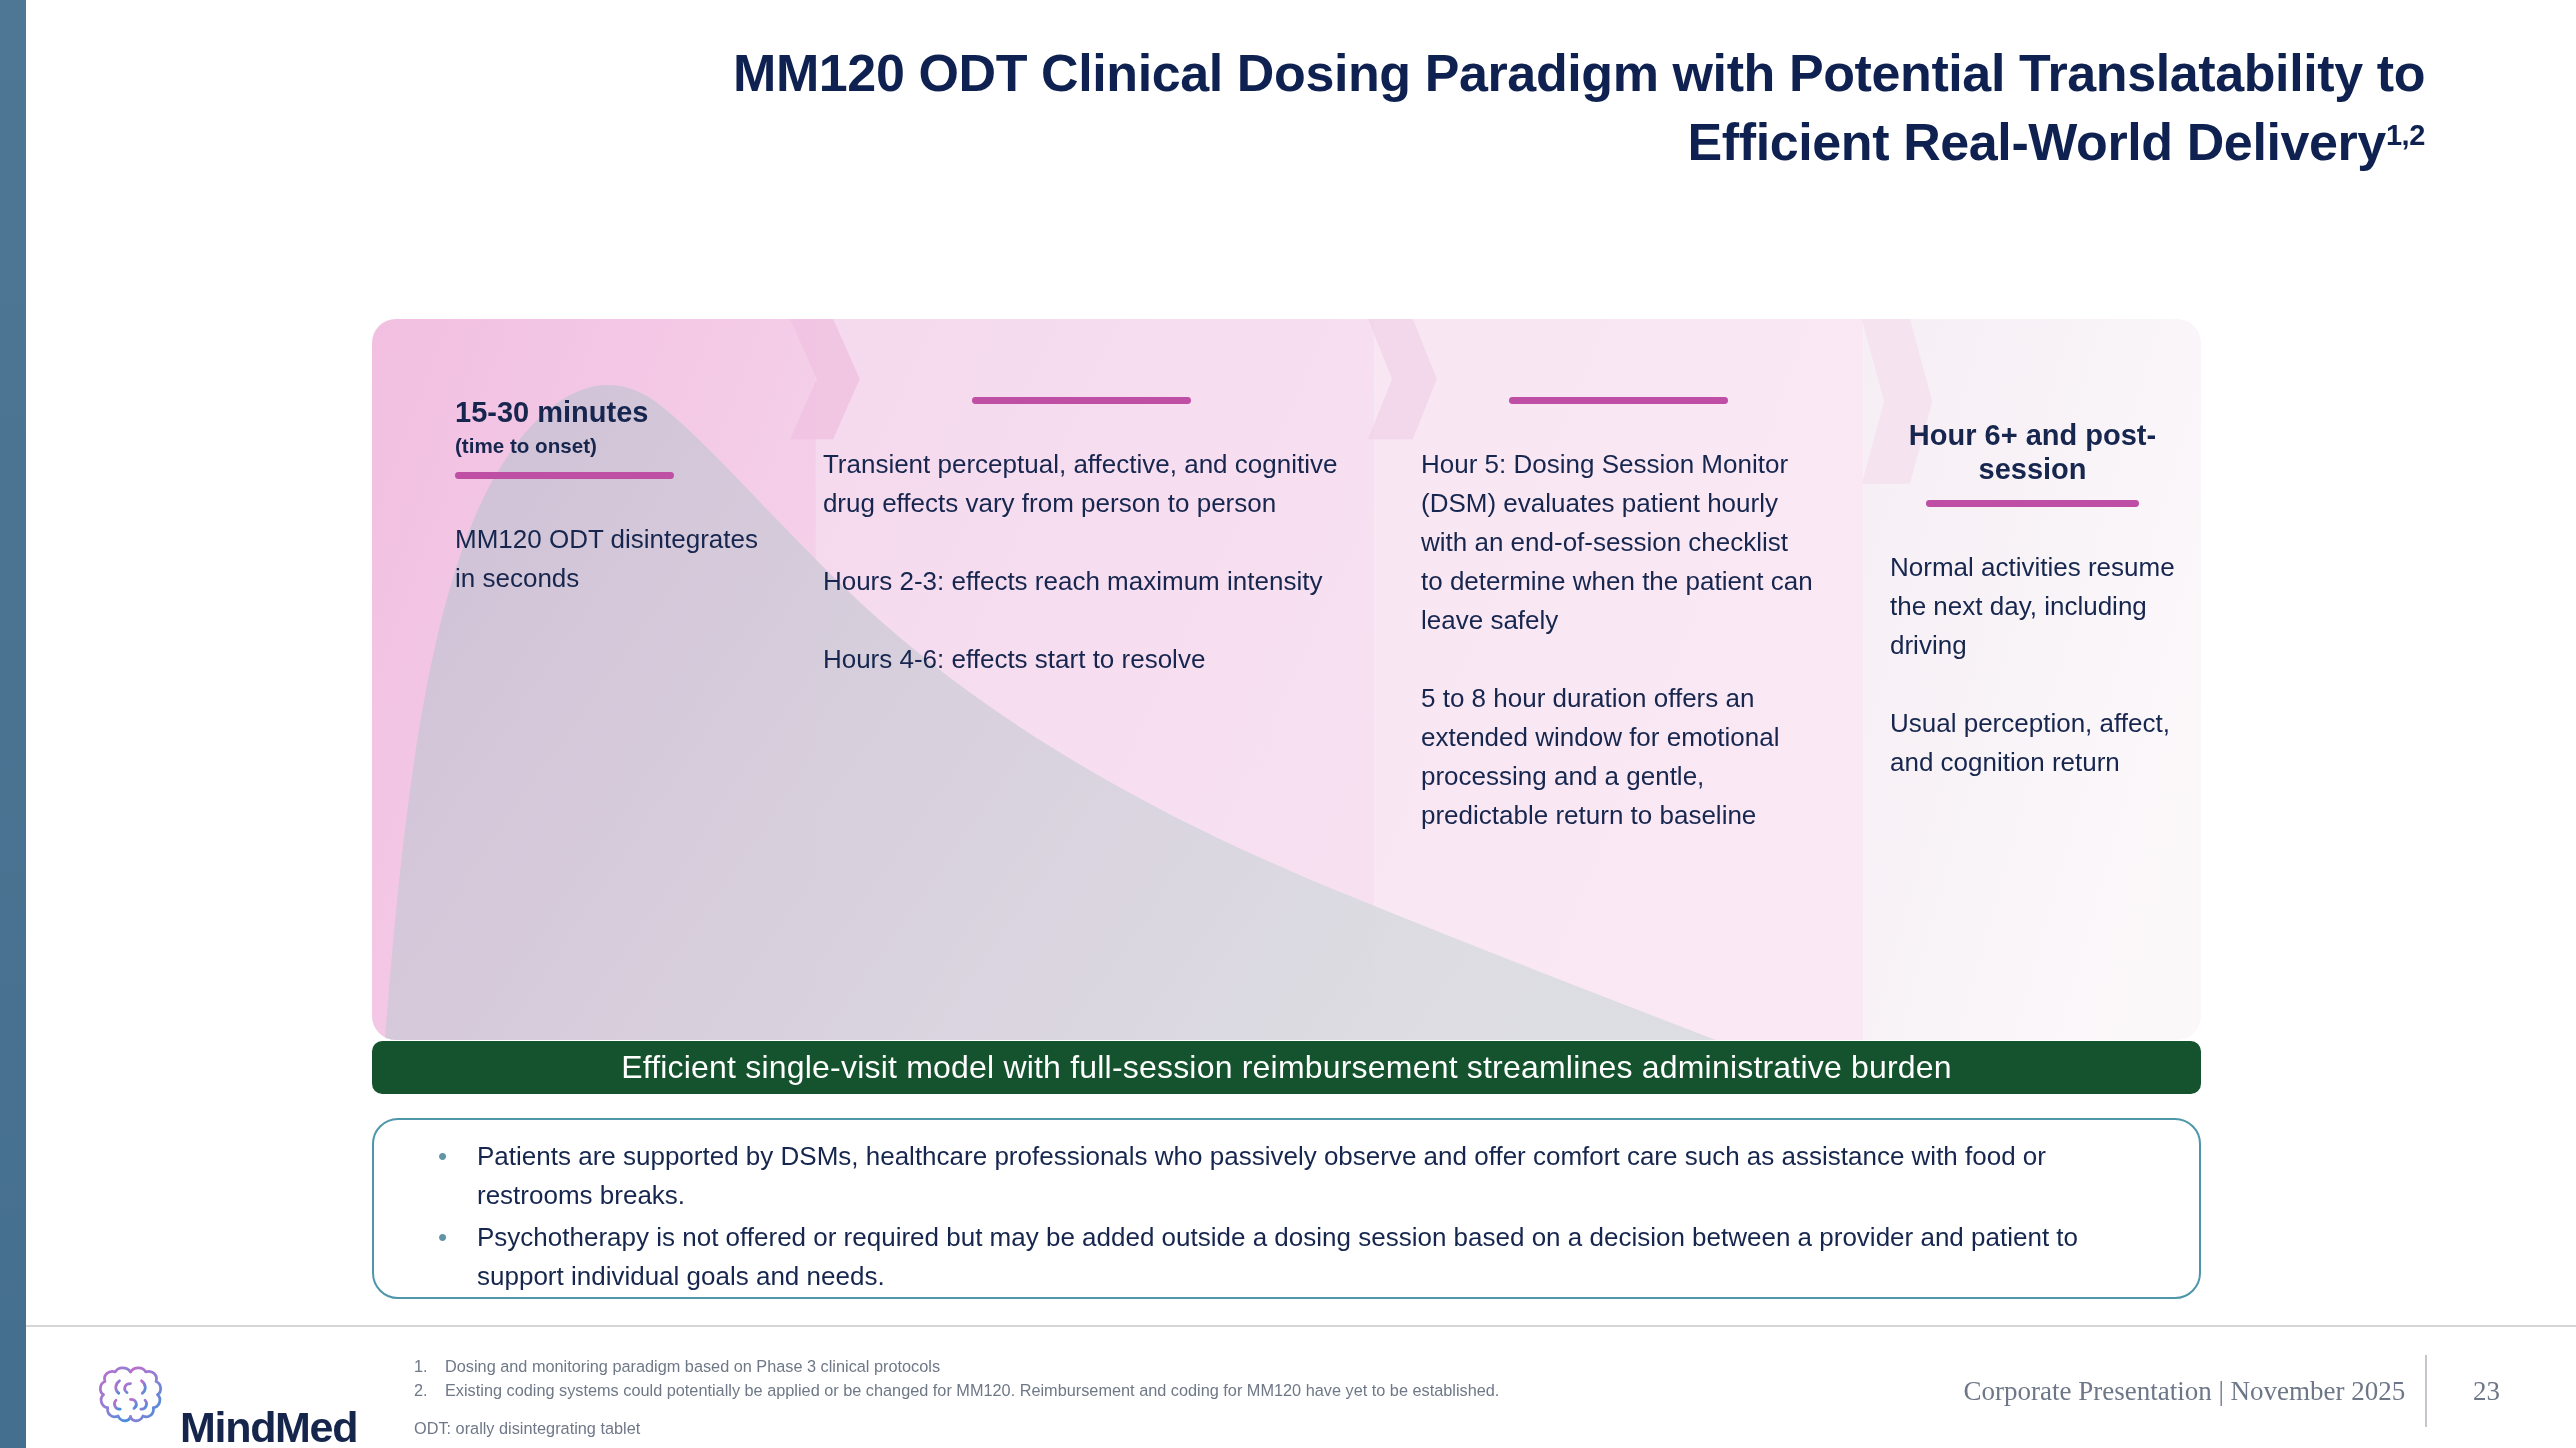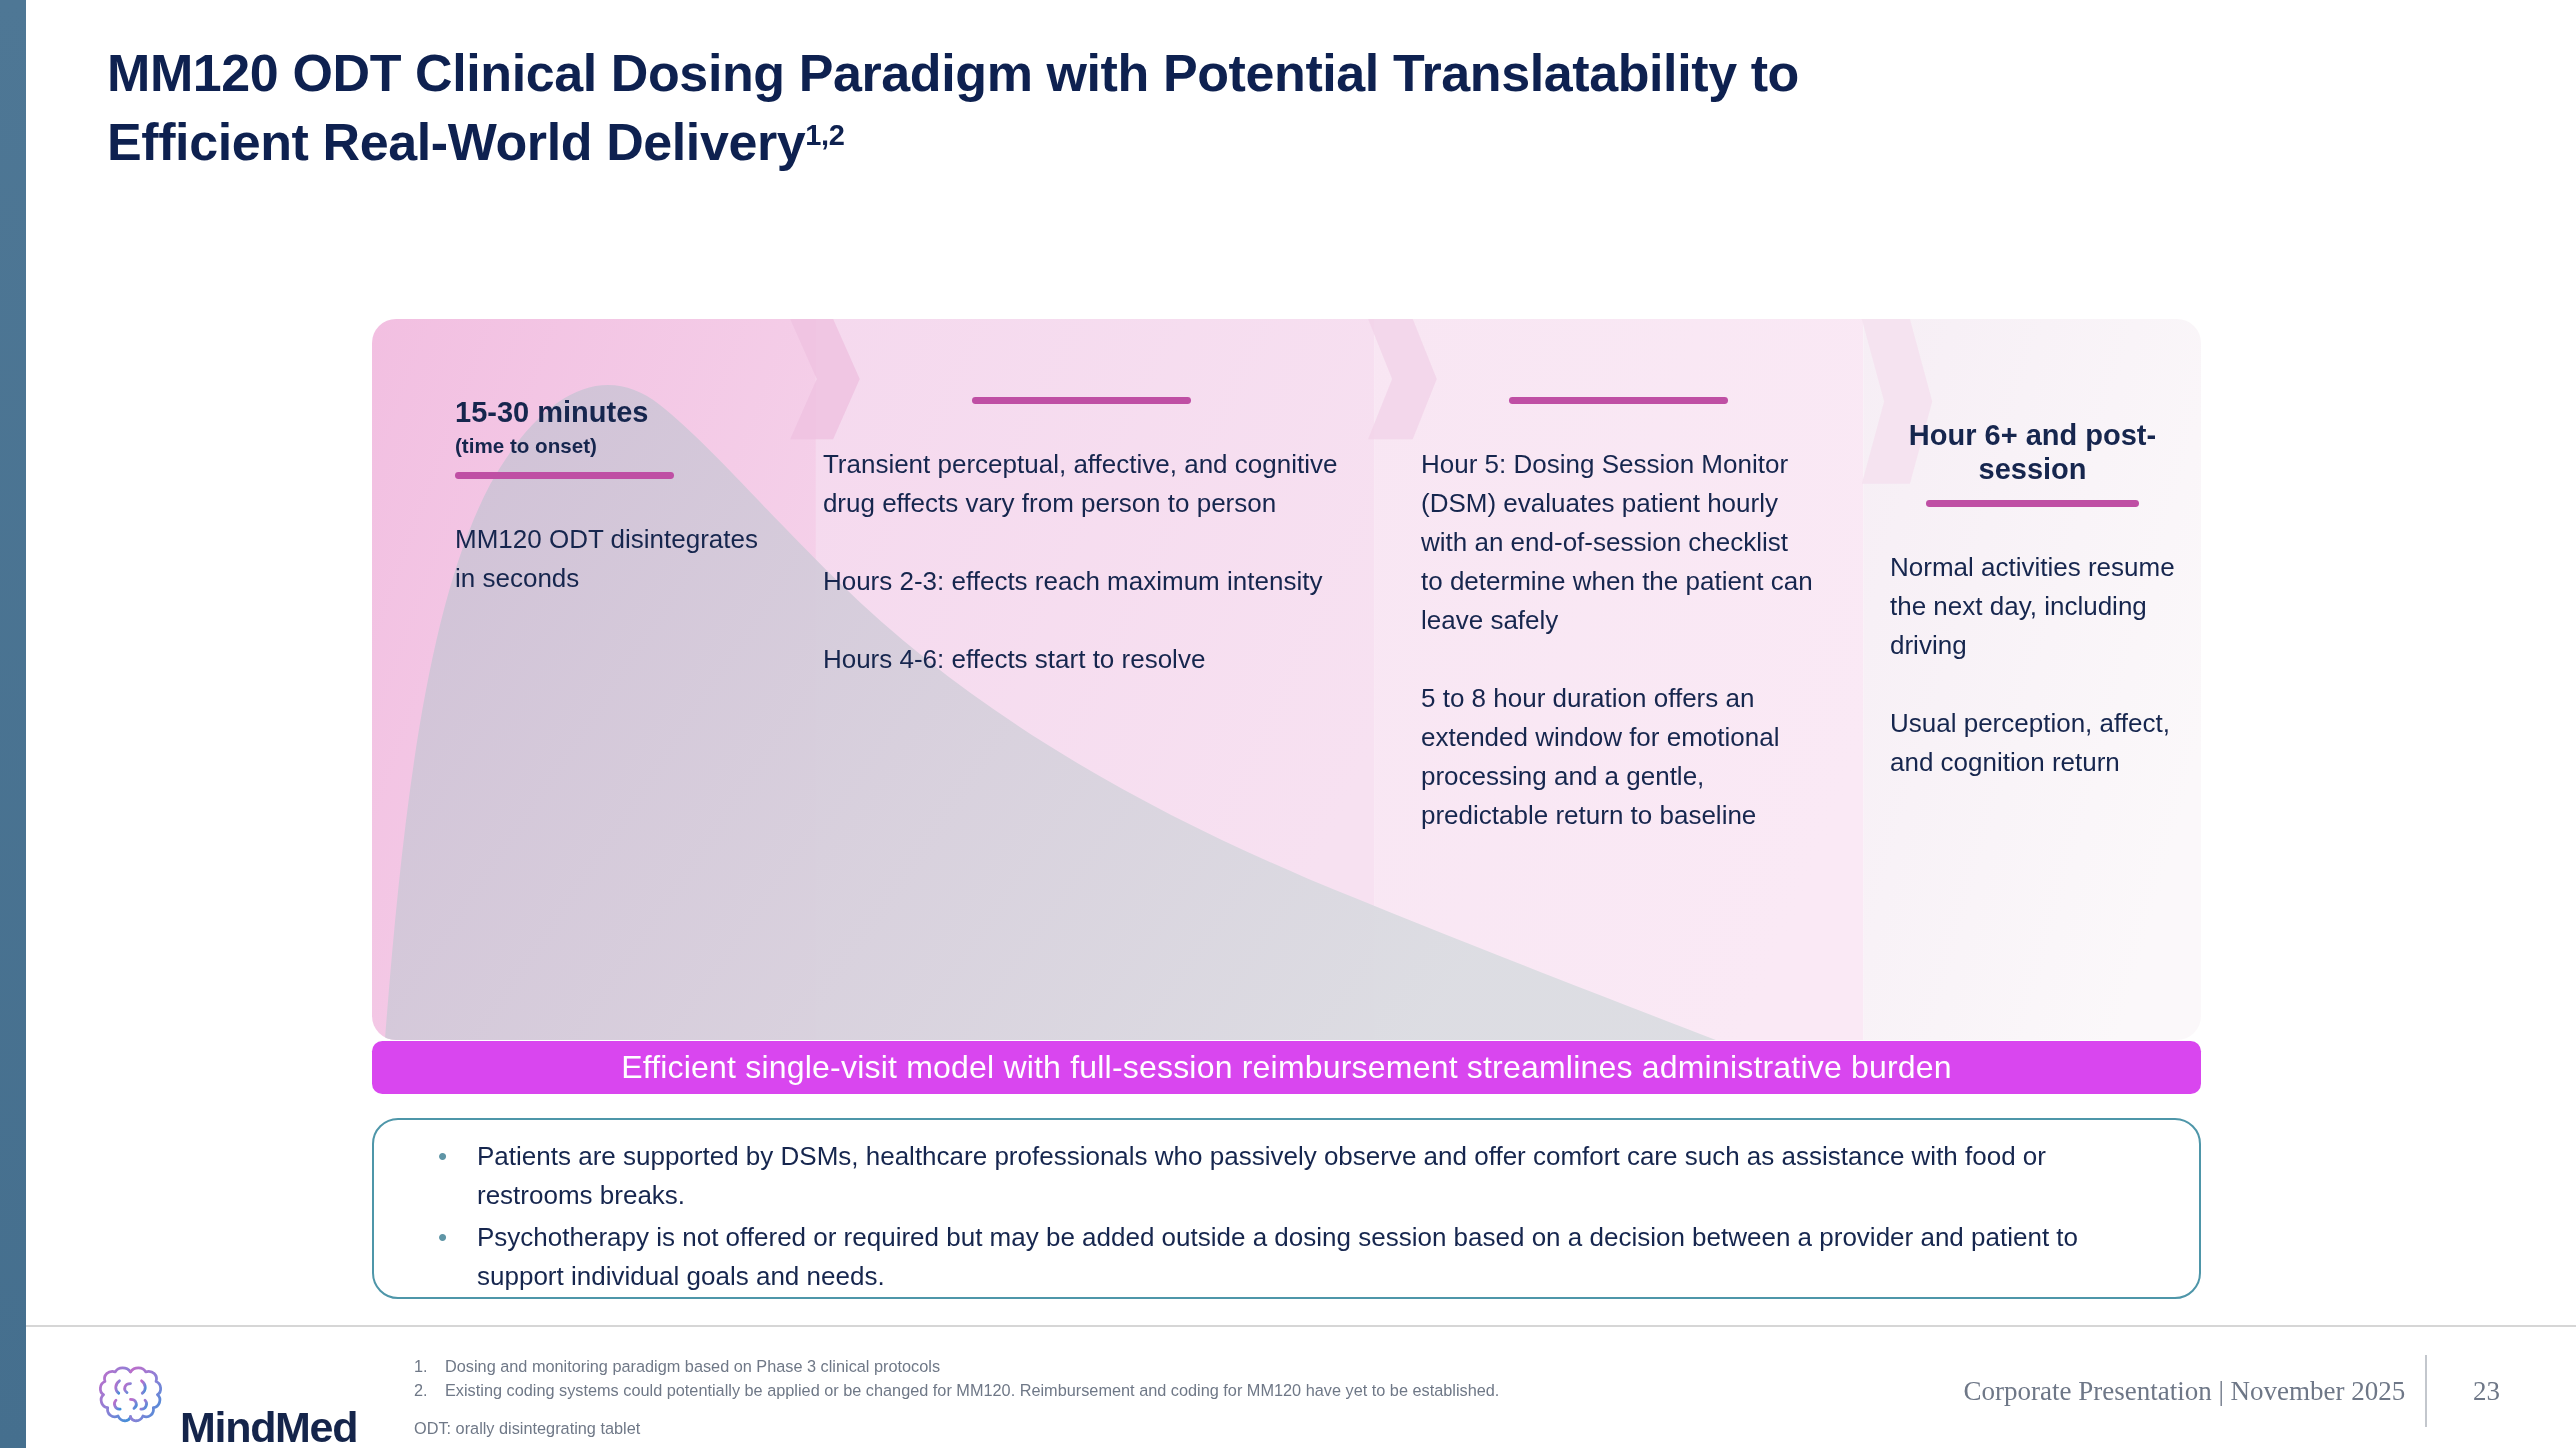--- a/index.html
+++ b/index.html
@@ -3,21 +3,21 @@
 <meta charset="utf-8">
 <style>
   html,body{margin:0;padding:0;background:#e8e8e8;}
   .slide{
     position:relative;width:2576px;height:1449px;background:#ffffff;
     font-family:"Liberation Sans",sans-serif;overflow:hidden;
   }
   .left-bar{position:absolute;left:0;top:0;width:26px;height:1449px;
     background:linear-gradient(180deg,#4e7795 0%,#456f8e 100%);}
   .title{position:absolute;left:107px;top:39px;margin:0;width:2318px;
-    font-size:52px;font-weight:700;color:#0e2150;line-height:1.32;letter-spacing:-0.4px;}
+    font-size:52px;font-weight:700;color:#0e2150;line-height:1.32;letter-spacing:-0.4px;text-align:right;}
   .title sup{font-size:29px;vertical-align:38%;font-weight:700;}
 
   
   .panel{position:absolute;left:372px;top:319px;width:1829px;height:721px;
     border-radius:24px;overflow:hidden;}
   .panel-bg{position:absolute;left:0;top:0;width:100%;height:100%;}
   .col{position:absolute;top:0;height:100%;box-sizing:border-box;color:#16264e;}
   .c1{left:0;width:444px;padding:36px 34px 0 83px;}
   .c2{left:444px;width:558px;padding:64px 34px 0 6.9px;}
   .c3{left:1002px;width:489px;padding:64px 47px 0 47px;}
@@ -27,21 +27,21 @@
   .col .head{font-size:29px;font-weight:700;line-height:1.18;}
   .col .sub{font-size:20.6px;font-weight:700;margin-top:5.2px;}
   .col .rule{height:6.9px;width:219px;background:#bf4fa4;border-radius:3.4px;margin:13.7px 0 0;}
   .c2 .rule,.c3 .rule,.c4 .rule{margin:13.7px auto 0;}
   .c4 .rule{width:213px;}
   .col .body{margin-top:41px;}
   .col p{font-size:26px;line-height:39px;margin:0 0 39px;}
 
   
   .banner{position:absolute;left:372px;top:1041px;width:1829px;height:53px;
-    background:#d946ef;border-radius:10.3px;display:flex;align-items:center;justify-content:center;
+    background:#14532d;border-radius:10.3px;display:flex;align-items:center;justify-content:center;
     color:#ffffff;font-size:32px;font-weight:400;letter-spacing:0.2px;}
 
   
   .callout{position:absolute;left:372px;top:1118px;width:1829px;height:181px;
     background:#ffffff;border:2.6px solid #4e96a9;border-radius:26px;box-sizing:border-box;}
   .callout ul{list-style:none;margin:17px 0 0;padding:0 52px;}
   .callout li{display:flex;font-size:26px;line-height:39px;color:#16264e;margin-bottom:3.4px;}
   .callout .dot{flex:none;width:39px;padding-left:12px;color:#5f95a6;}
 
   

